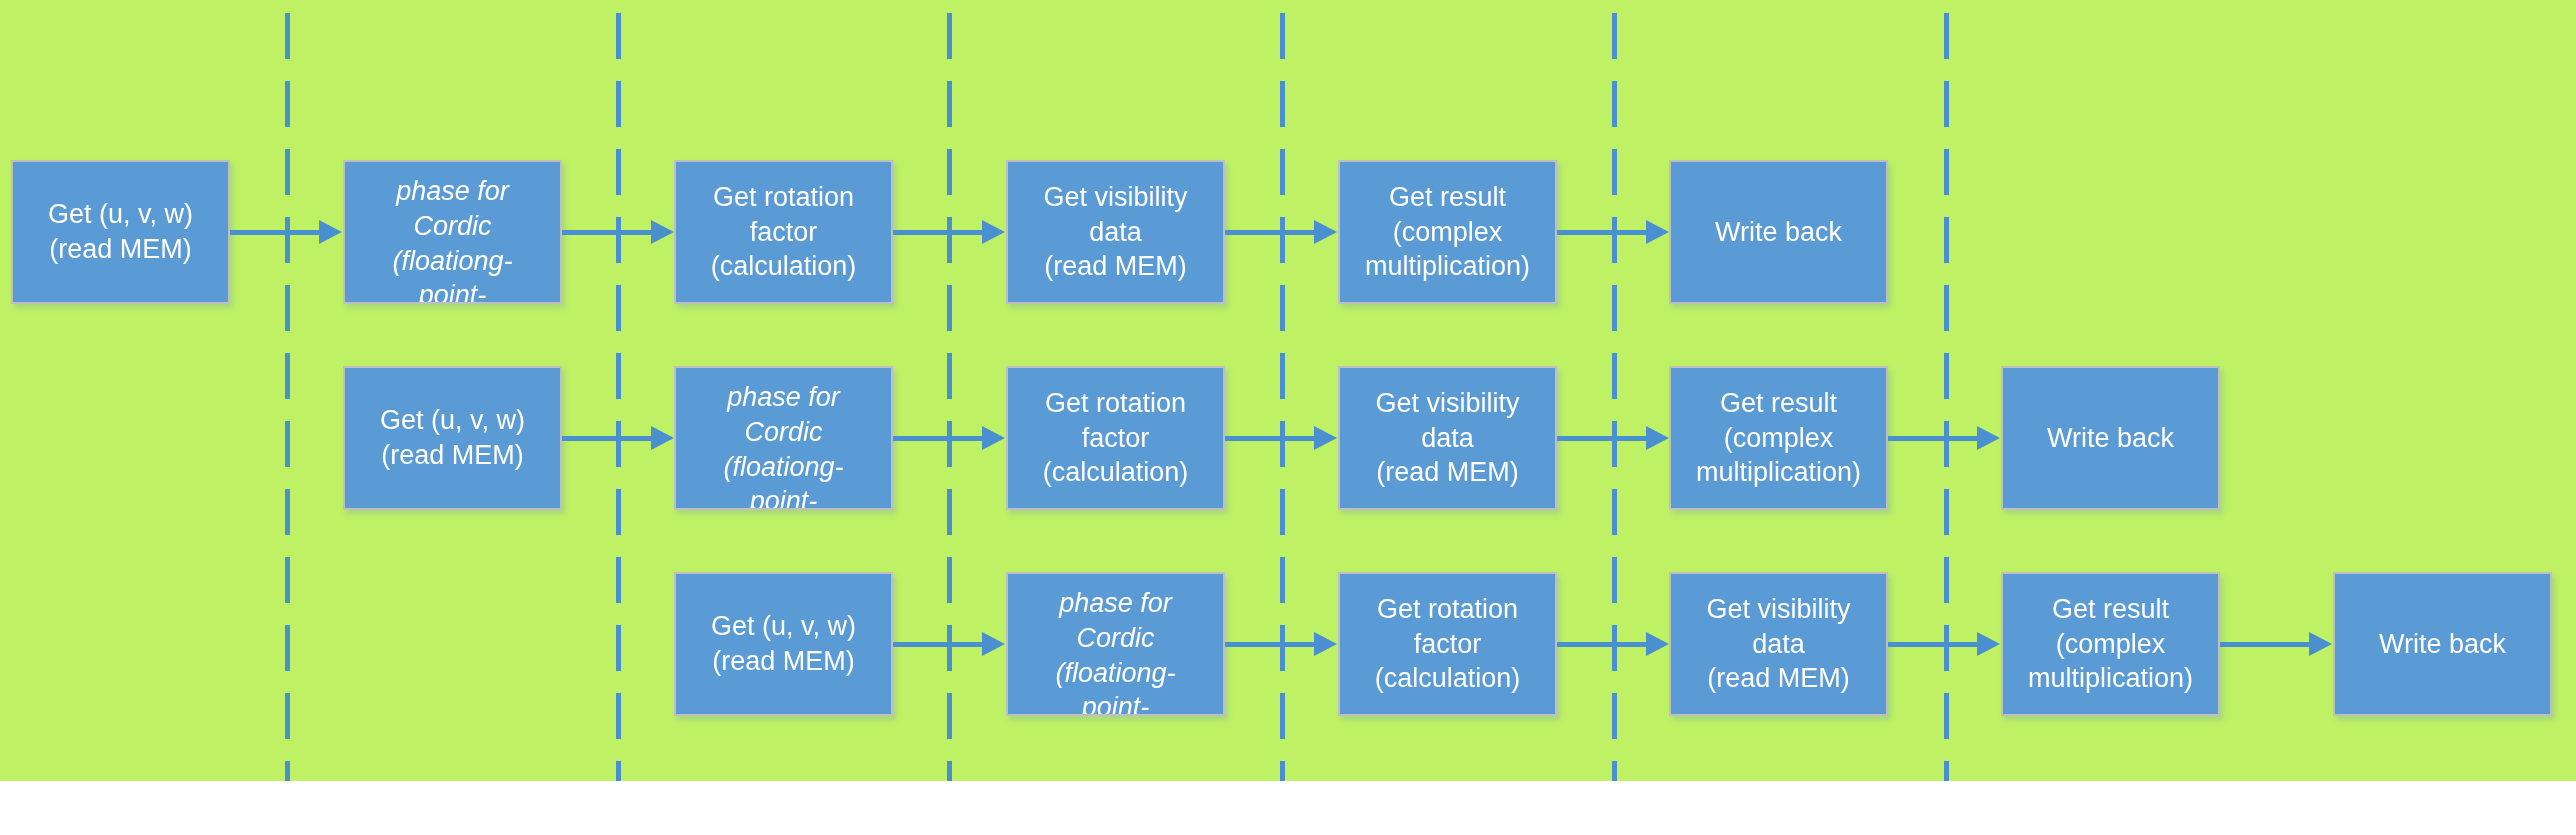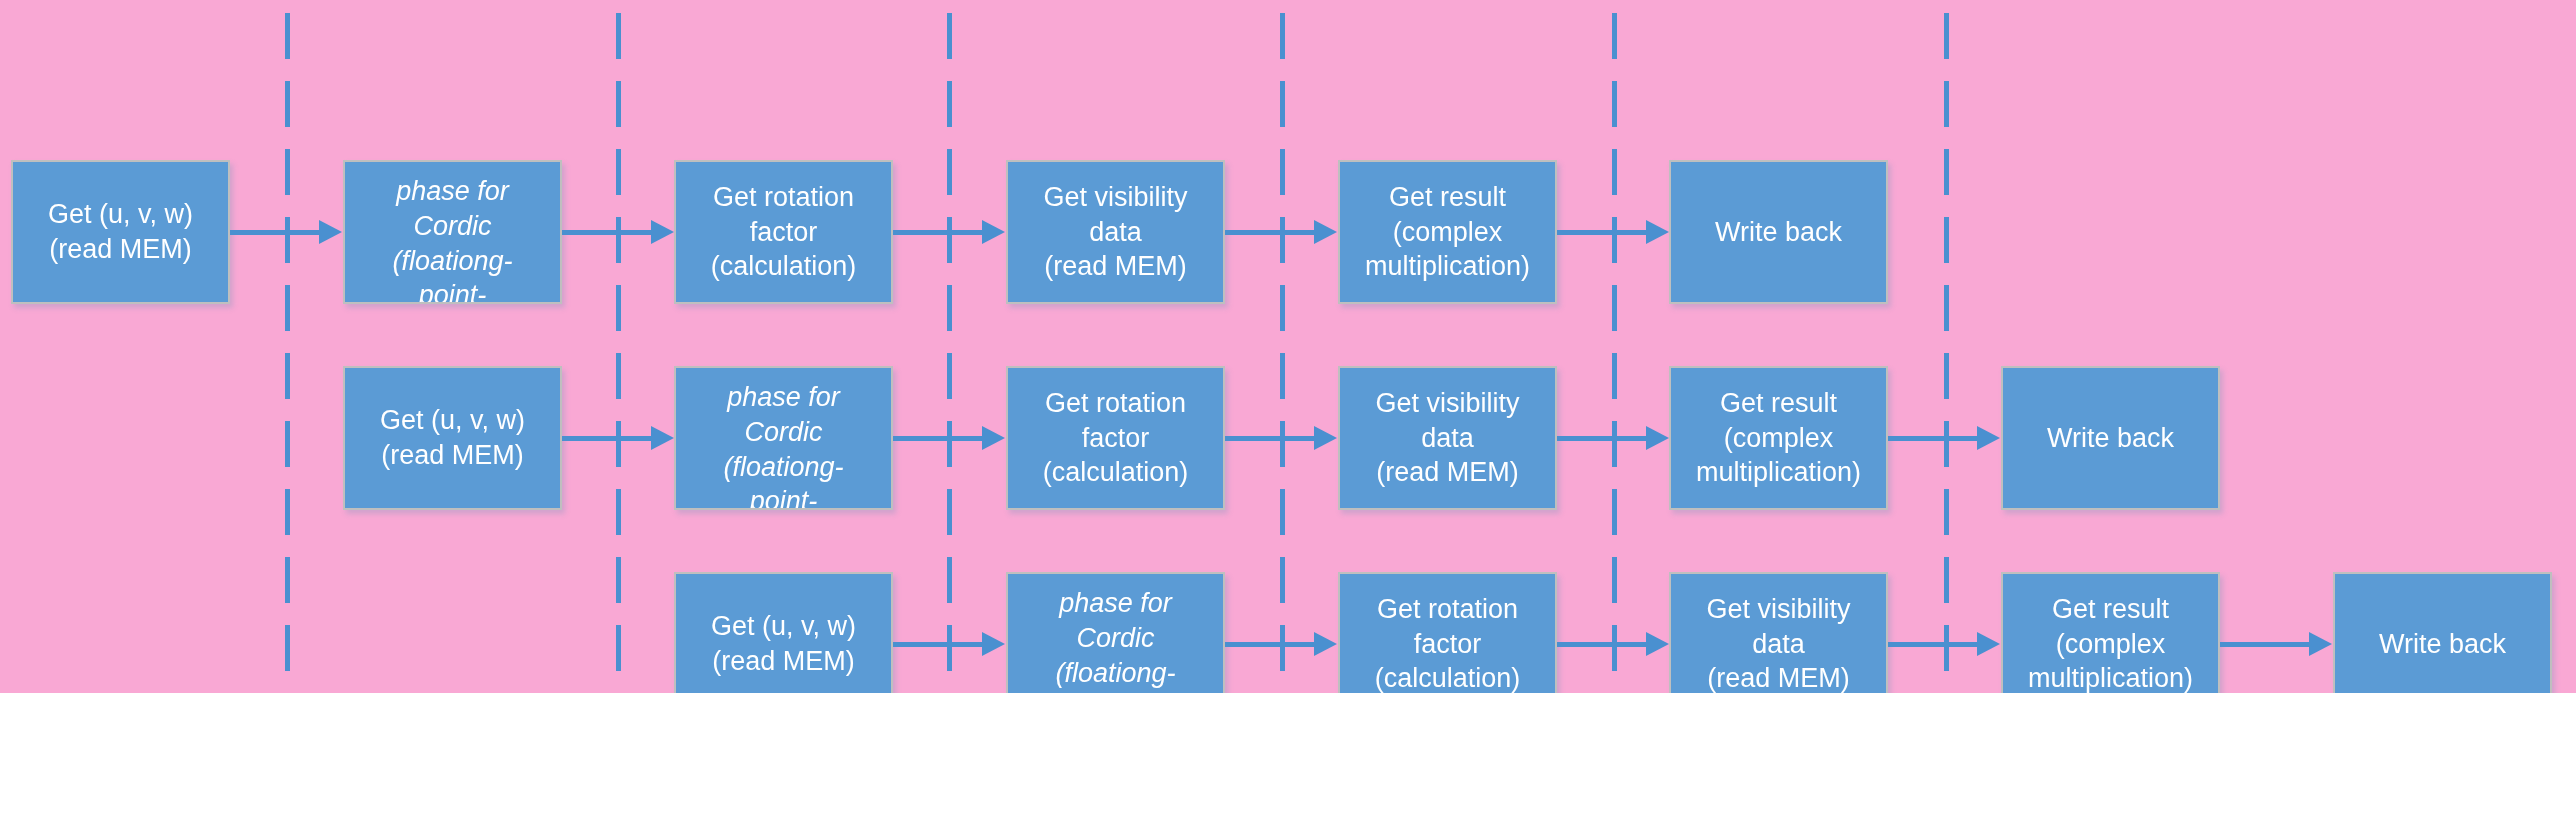--- a/index.html
+++ b/index.html
@@ -7,22 +7,22 @@
     margin: 0;
     padding: 0;
     background: #ffffff;
   }
   body {
     font-family: "Liberation Sans", sans-serif;
   }
   #canvas {
     position: relative;
     width: 2576px;
-    height: 693px;
-    background: #f9a8d4;
+    height: 781px;
+    background: #bef264;
     overflow: hidden;
   }
   .stage-divider {
     position: absolute;
     top: 13.2px;
     height: 809px;
     width: 5.1px;
     background-image: linear-gradient(
       to bottom,
       #4A90D0 0px, #4A90D0 46px,

